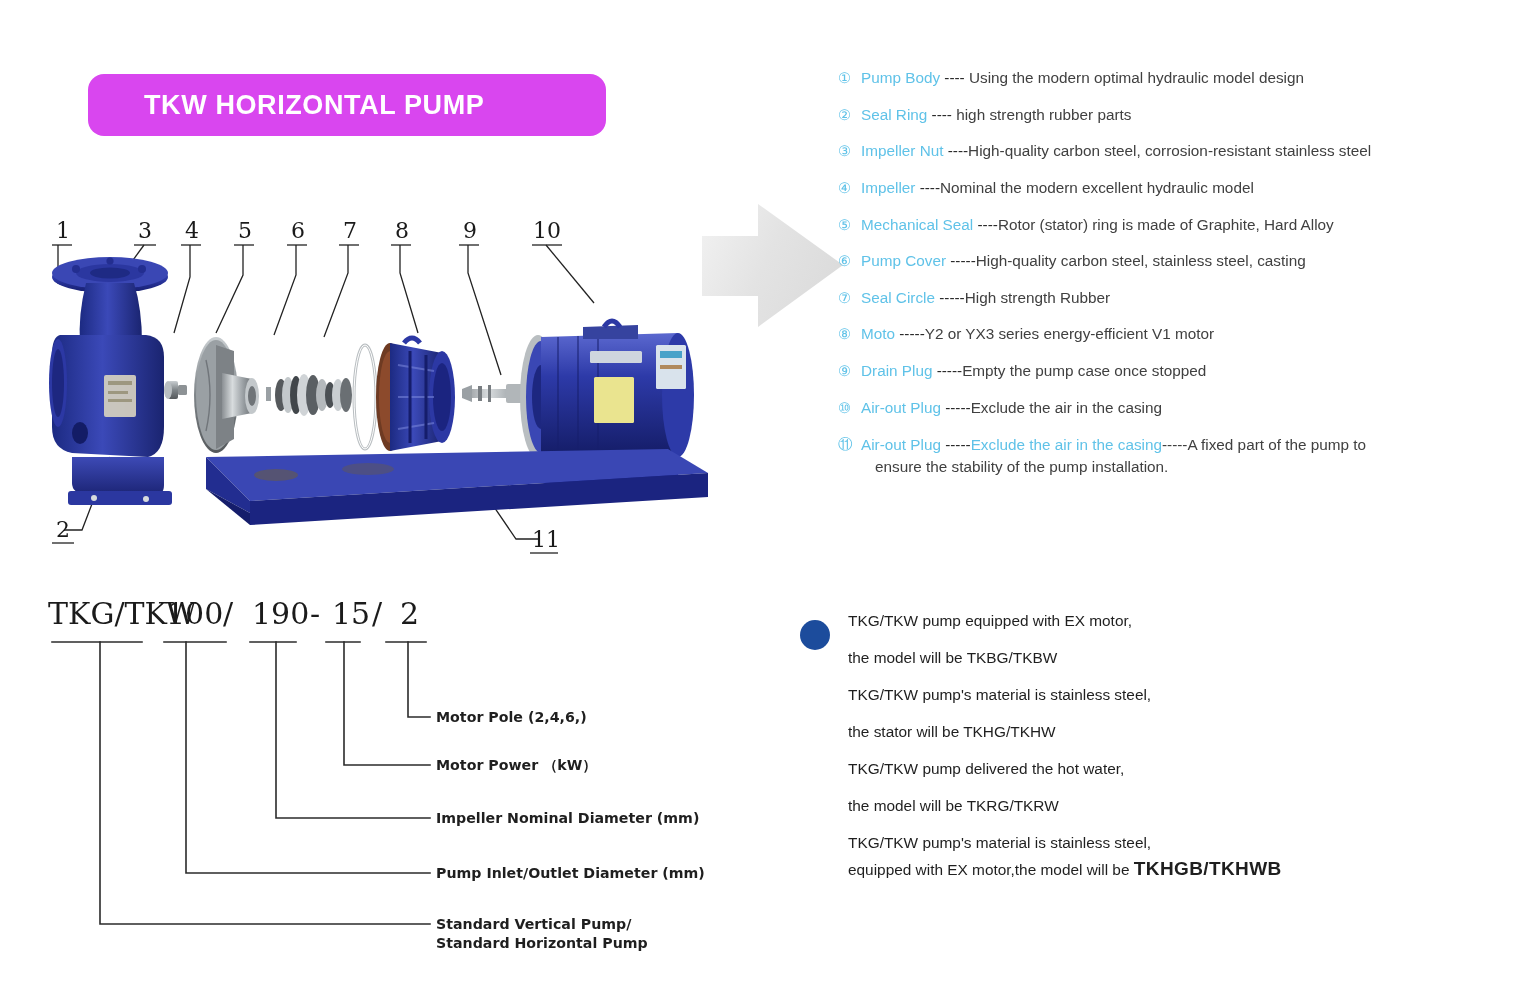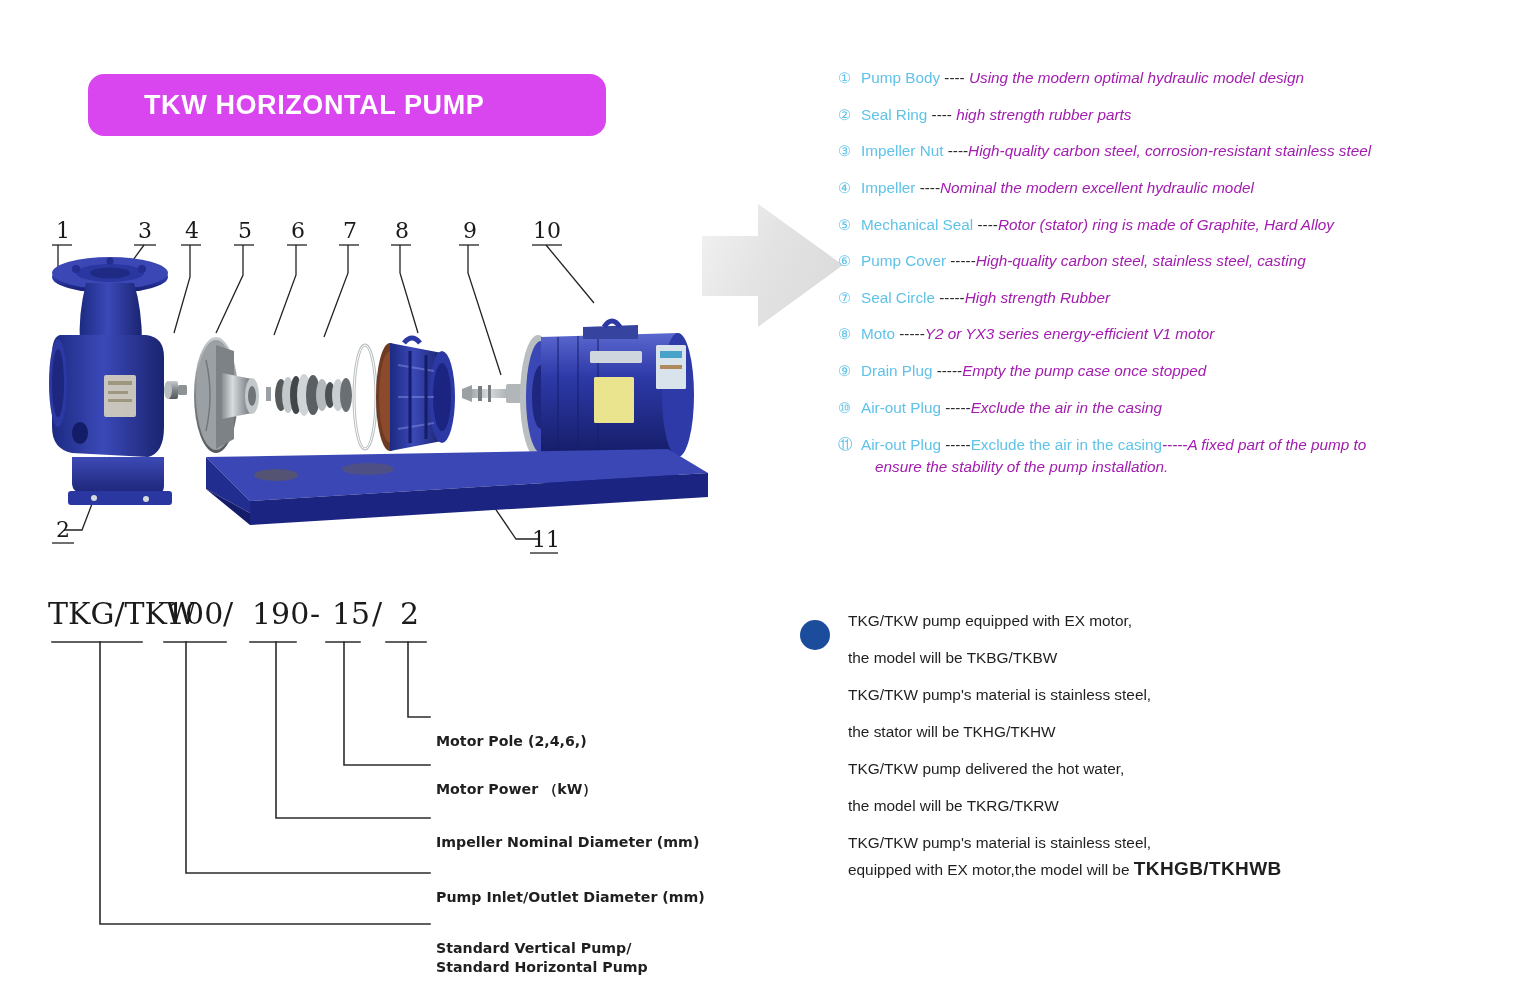--- a/index.html
+++ b/index.html
@@ -46,21 +46,21 @@
   .legend-num {
     color: #5fc2e8;
     font-size: 14.5px;
     min-width: 23px;
     flex-shrink: 0;
     padding-top: 1px;
   }
   .legend-body { flex: 1; }
   .lg-part { color: #5fc2e8; }
   .lg-dash { color: #2b2b2b; }
-  .lg-desc { color: #a21caf; font-style: italic; }
+  .lg-desc { color: #404040; }
   .lg-desc-blue { color: #5fc2e8; }
   .legend-row.wrap .legend-body { line-height: 1.45; }
   .legend-row.wrap .second-line { display: block; padding-left: 14px; }
 
   
   .model-block { position: absolute; left: 38px; top: 596px; width: 700px; height: 370px; }
   .model-code {
     position: absolute; top: 0; left: 0;
     font-family: "DejaVu Serif", serif;
     font-size: 30px;
@@ -72,21 +72,20 @@
   .model-code span { display: inline-block; }
   .model-block svg { position: absolute; left: 0; top: 0; }
   .model-label {
     position: absolute;
     font-family: "DejaVu Sans", sans-serif;
     font-size: 14.2px;
     font-weight: bold;
     color: #1f1f1f;
     white-space: nowrap;
     line-height: 1.35;
-    margin-top: 24px;
   }
 
   
   .notes { position: absolute; left: 800px; top: 612px; width: 640px; }
   .note-dot {
     position: absolute; left: 0; top: 8px;
     width: 30px; height: 30px; border-radius: 50%;
     background: #1c4c9c;
   }
   .notes-body { padding-left: 48px; }

